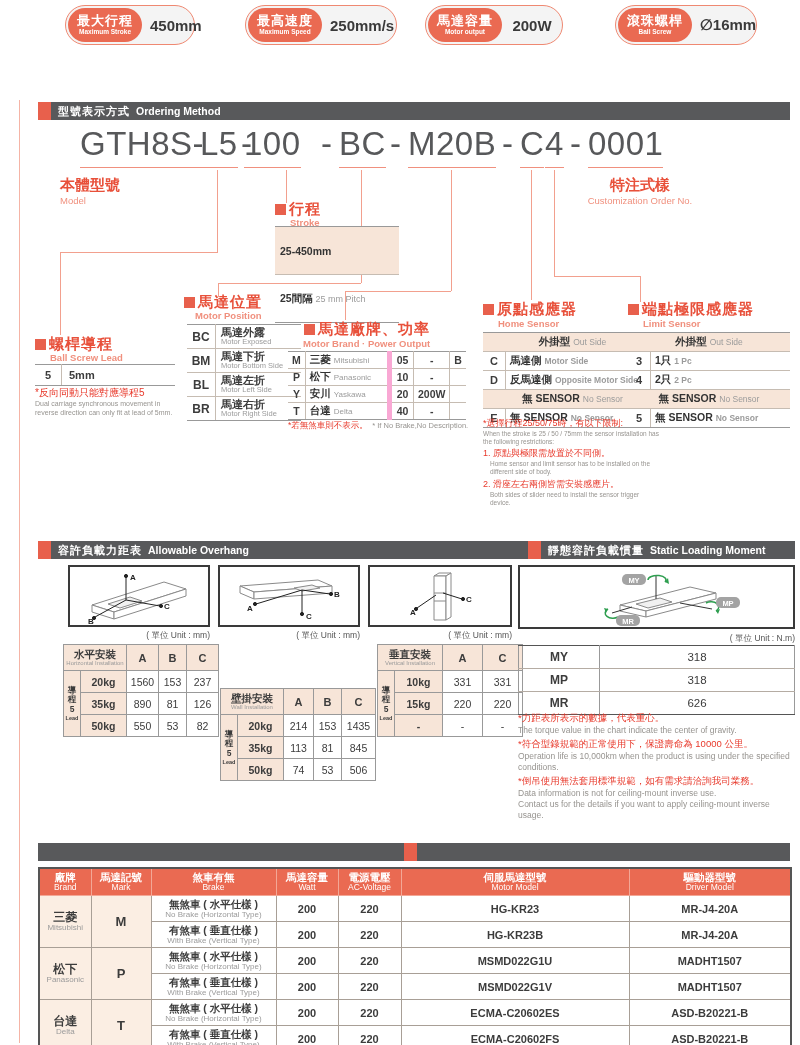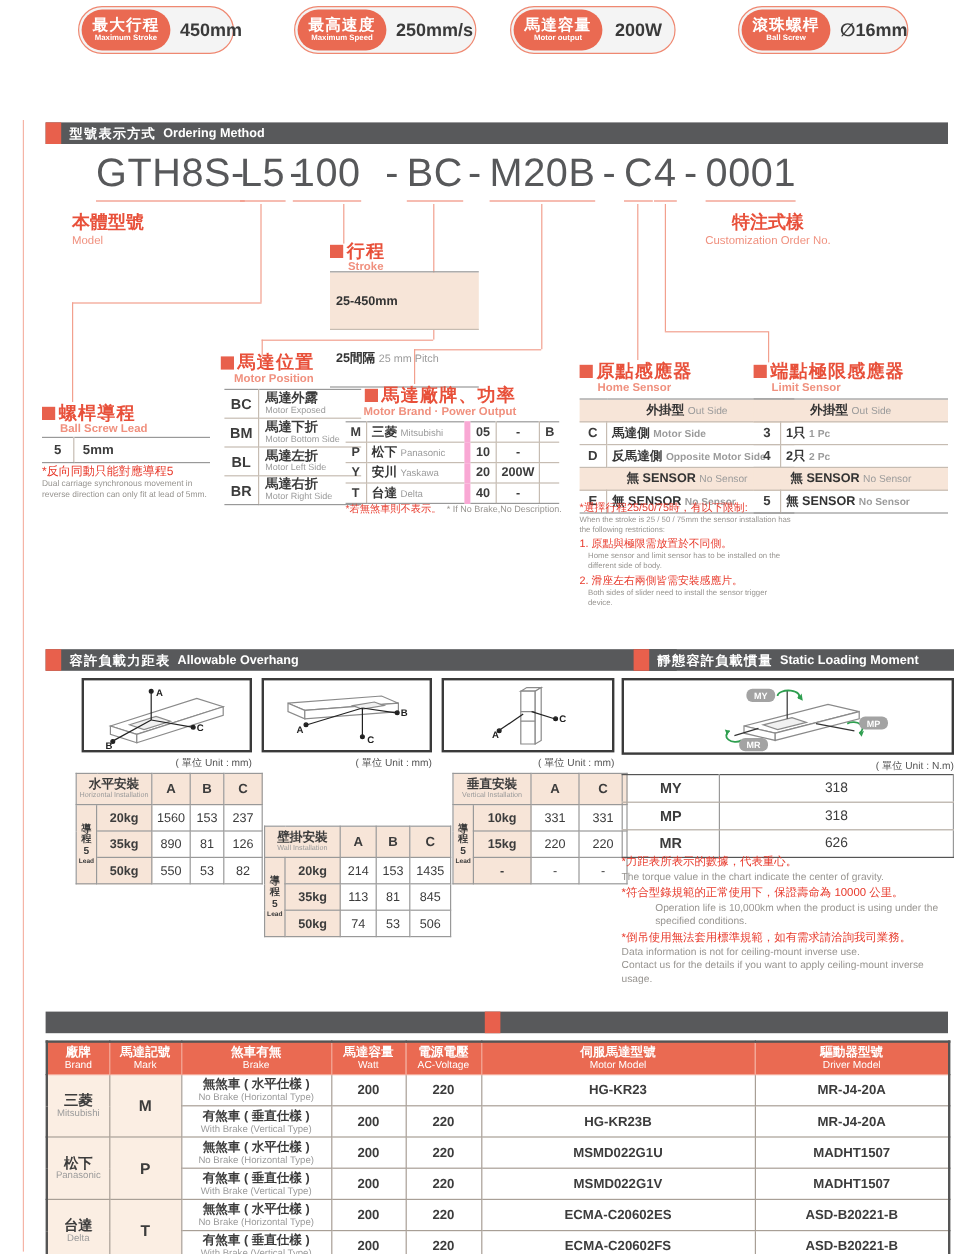--- a/index.html
+++ b/index.html
@@ -612,21 +612,21 @@
     <tr>
       <td class="lab">MR</td>
       <td>626</td>
     </tr>
   </tbody>
     </table>
   <div class="abs" style="left:518px;top:712px;width:277px;">
     <div class="note-red" style="font-size:9.5px;">*力距表所表示的數據，代表重心。</div>
     <div class="note-gray" style="font-size:8.5px;line-height:1.3;">The torque value in the chart indicate the center of gravity.</div>
     <div class="note-red" style="font-size:9.5px;margin-top:2px;">*符合型錄規範的正常使用下，保證壽命為 10000 公里。</div>
-    <div class="note-gray" style="font-size:8.5px;line-height:1.3;margin-left:28px;">Operation life is 10,000km when the product is using under the specified conditions.</div>
+    <div class="note-gray" style="font-size:8.5px;line-height:1.3;">Operation life is 10,000km when the product is using under the specified conditions.</div>
     <div class="note-red" style="font-size:9.5px;margin-top:2px;">*倒吊使用無法套用標準規範，如有需求請洽詢我司業務。</div>
     <div class="note-gray" style="font-size:8.5px;line-height:1.3;">Data information is not for ceiling-mount inverse use.</div>
     <div class="note-gray" style="font-size:8.5px;line-height:1.3;">Contact us for the details if you want to apply ceiling-mount inverse usage.</div>
   </div>
 
   <div class="bar" style="left:38px;top:843px;width:752px;flex-direction:column;">
     <div class="sq"></div>
     <span class="zh">搭配伺服馬達一覽表</span>
     <span class="en">Suitable Motor Brand</span>
   </div>

